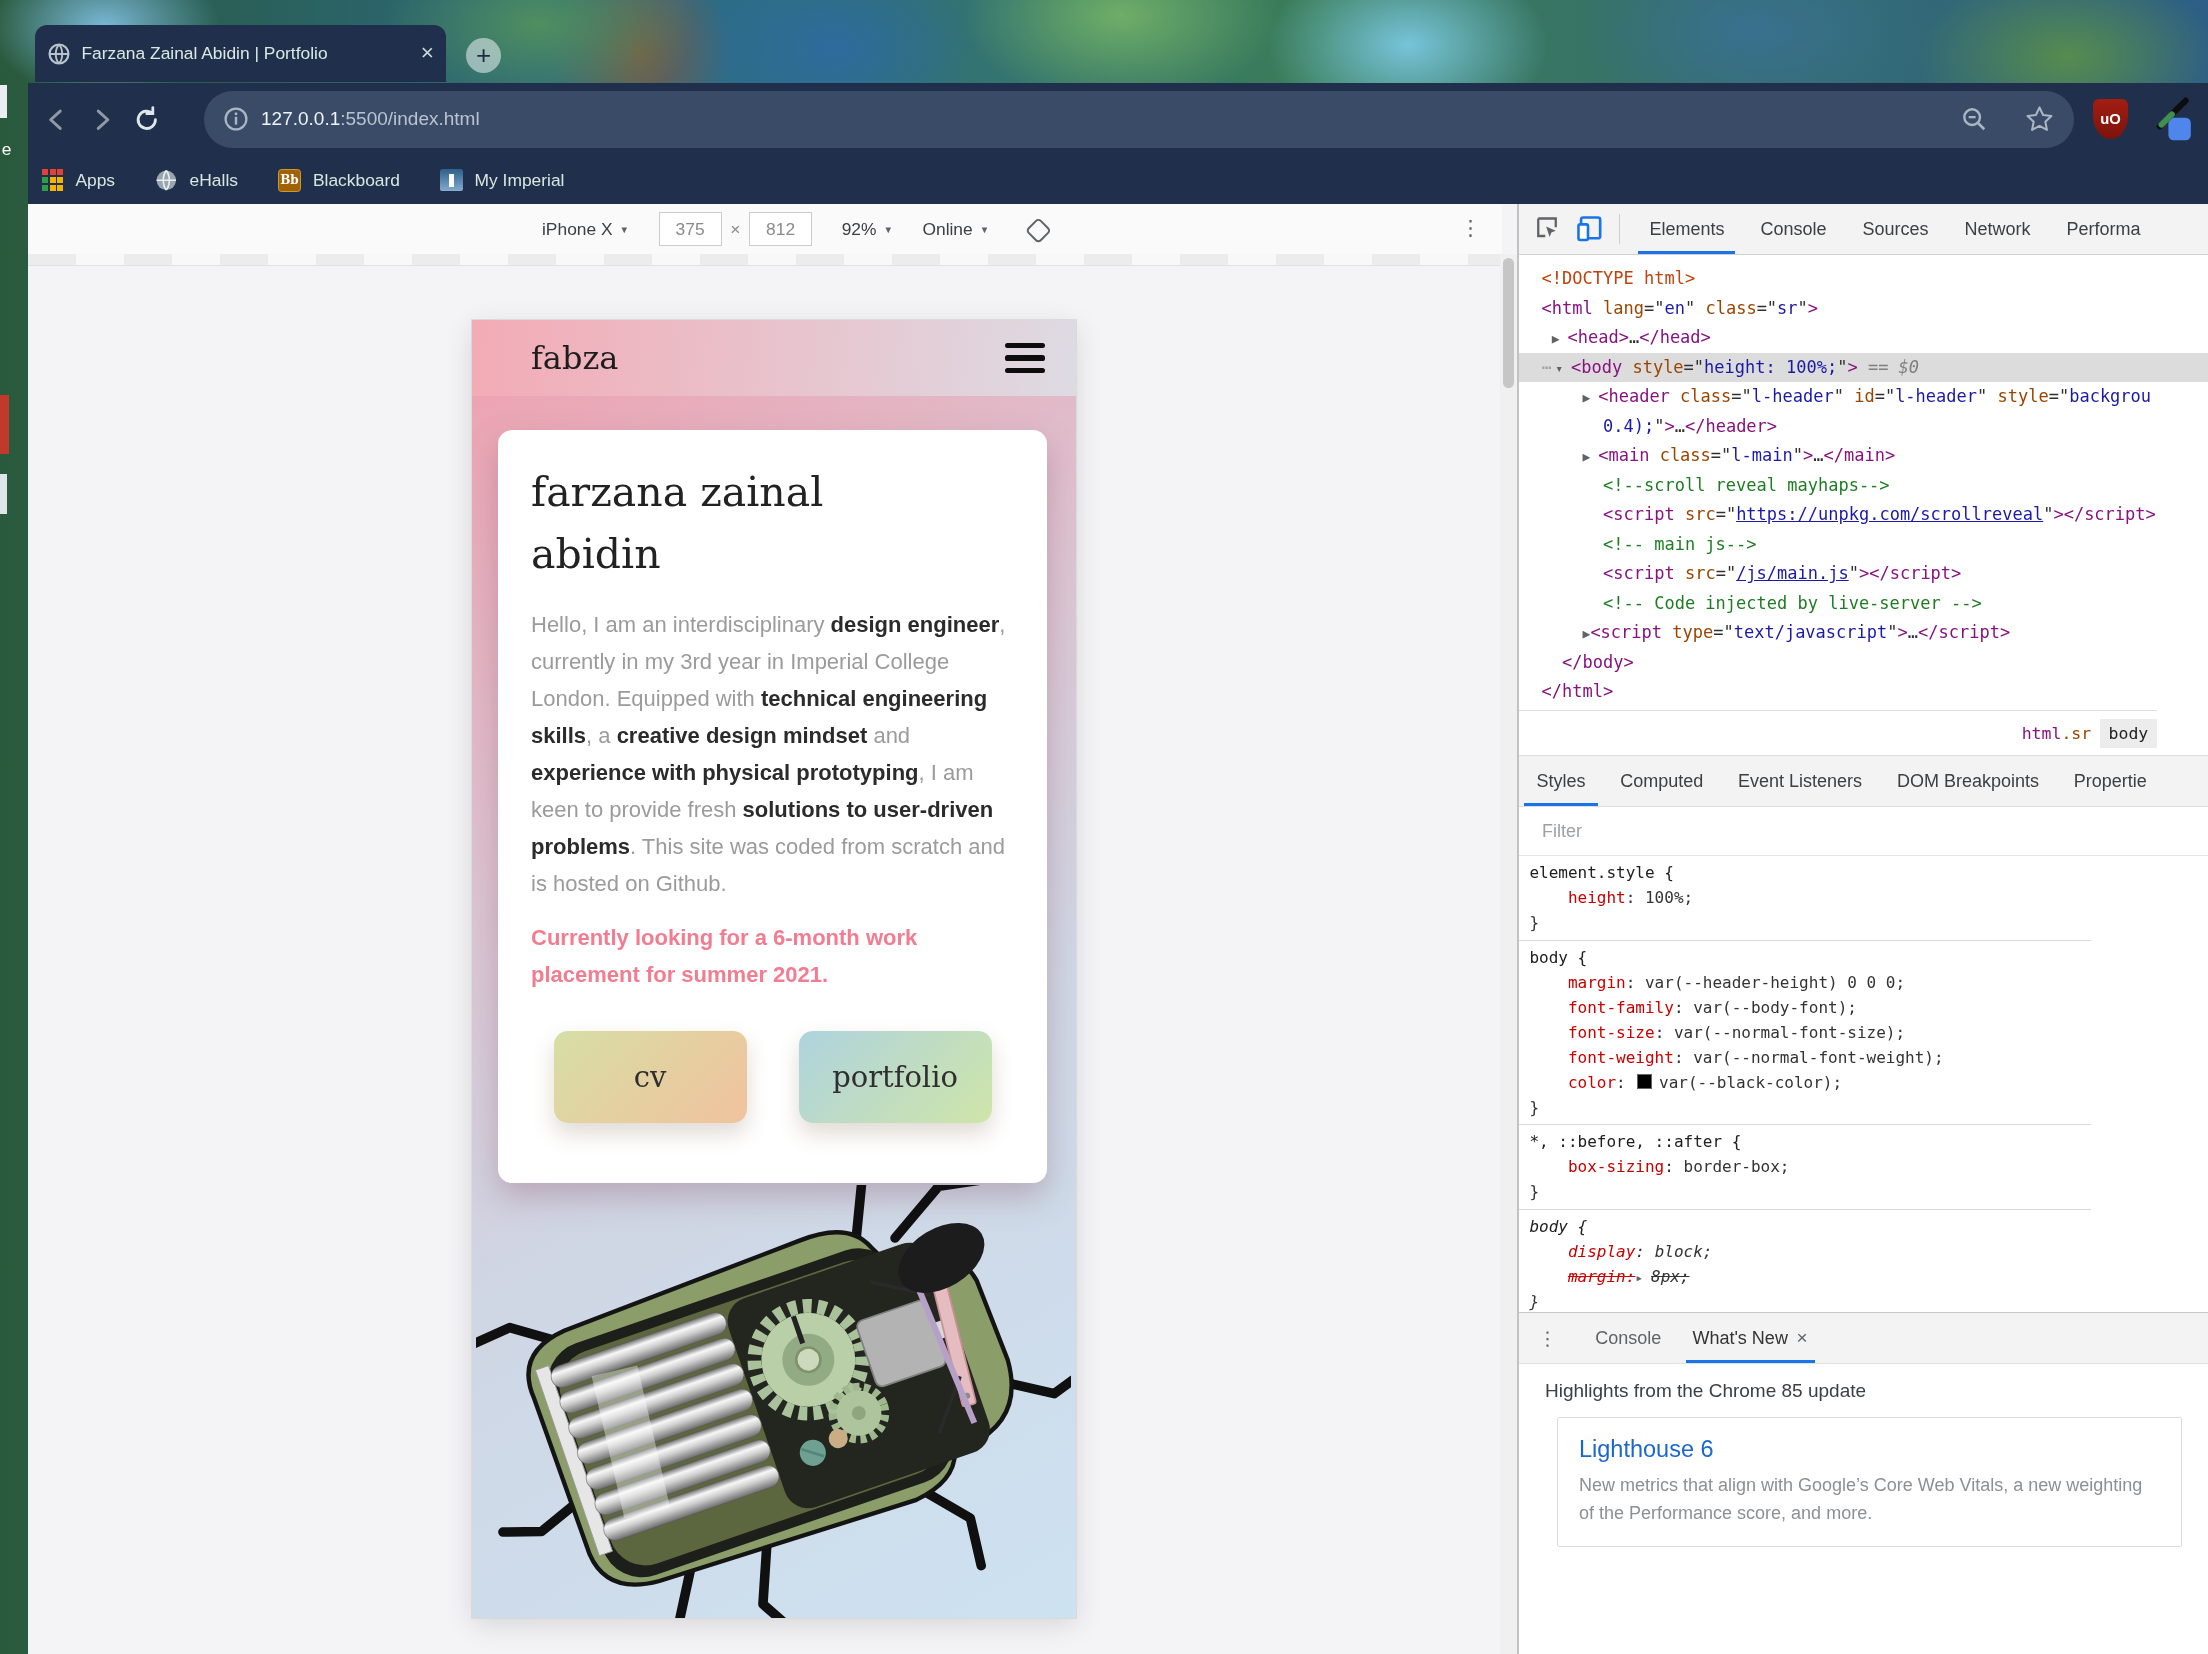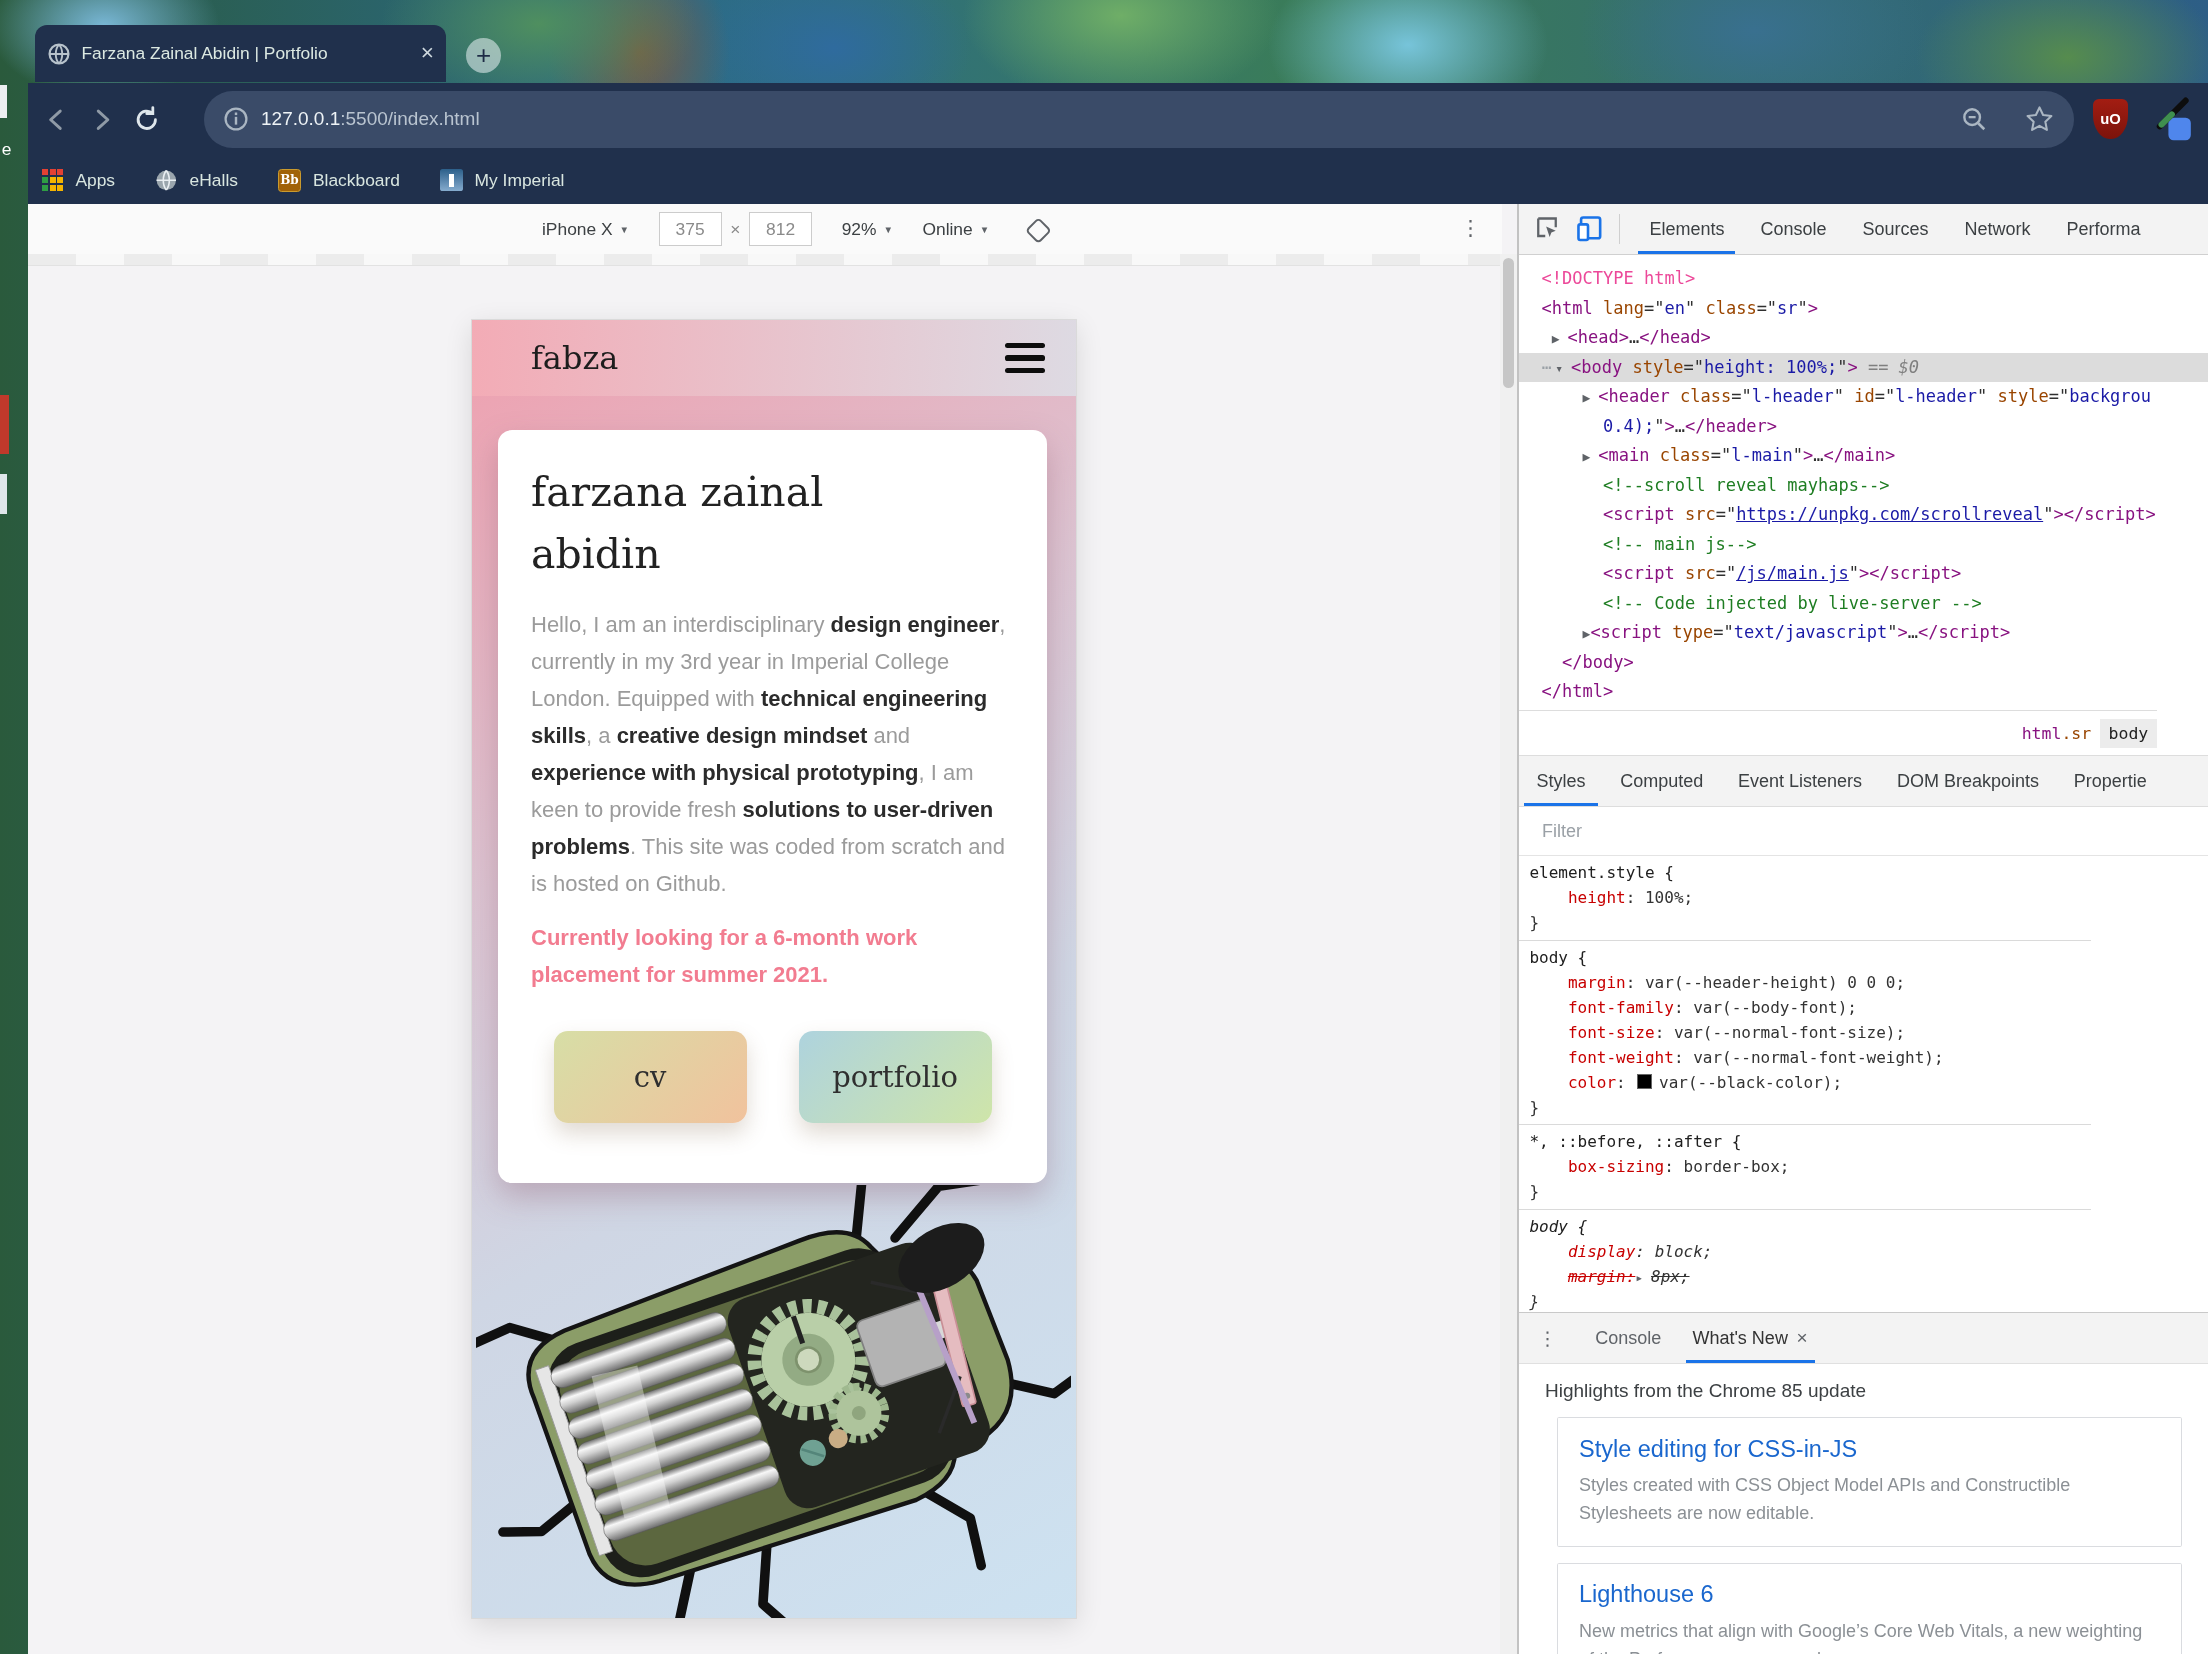--- a/index.html
+++ b/index.html
@@ -97,21 +97,21 @@
   .tree{position:absolute;left:0;top:50px;width:689px;height:455px;padding:10.4px 0 0 22.6px;box-sizing:border-box;
     font-family:"DejaVu Sans Mono","Liberation Mono",monospace;font-size:17px;color:#303030;}
   .tl{height:29.5px;line-height:29.5px;white-space:pre;overflow:hidden;}
   .tl.sel{background:#dcdcdc;margin-left:-22.6px;padding-left:22.6px;margin-right:0px;}
   .tk-sp{white-space:pre;}
   .tk-tag{color:#881280;}
   .tk-attr{color:#994500;}
   .tk-val{color:#1a1aa6;}
   .tk-link{color:#1a1aa6;text-decoration:underline;}
   .tk-com{color:#1e7d22;}
-  .tk-gray{color:#ec4899;}
+  .tk-gray{color:#c2410c;}
   .tk-meta{color:#7f7f7f;font-style:italic;}
   .tk-arr{color:#5f6368;font-size:13px;}
   .tk-gut{color:#9aa0a6;margin-right:5.2px;letter-spacing:-1.7px;}
   .tk-prop{color:#c80000;}
   .tk-sel{color:#202020;}
   .tk-skr{color:#c80000;text-decoration:line-through;}
   .tk-skb{color:#333;text-decoration:line-through;}
   .tk-swatch{display:inline-block;width:13px;height:13px;background:#000;border:0.9px solid #666;
     margin:0 7px -0.9px 1.7px;}
   .crumbbar{position:absolute;left:0;top:506px;width:638px;height:45px;background:#fff;border-top:0.9px solid #ddd;
@@ -456,24 +456,20 @@
         <span class="dr-tab">Console</span>
         <span class="dr-tab active">
           <span>What's New</span>
           <span class="dr-close">×</span>
         </span>
       </div>
 
       <div class="drawer-body">
         <div class="wn-heading">Highlights from the Chrome 85 update</div>
         <div class="wn-card">
-          <div class="wn-title">Style editing for CSS-in-JS</div>
-          <div class="wn-body">Styles created with CSS Object Model APIs and Constructible Stylesheets are now editable.</div>
-        </div>
-        <div class="wn-card">
           <div class="wn-title">Lighthouse 6</div>
           <div class="wn-body">New metrics that align with Google’s Core Web Vitals, a new weighting of the Performance score, and more.</div>
         </div>
       </div>
     </div>
   </div>
 </div>
 
 
 </body></html>

